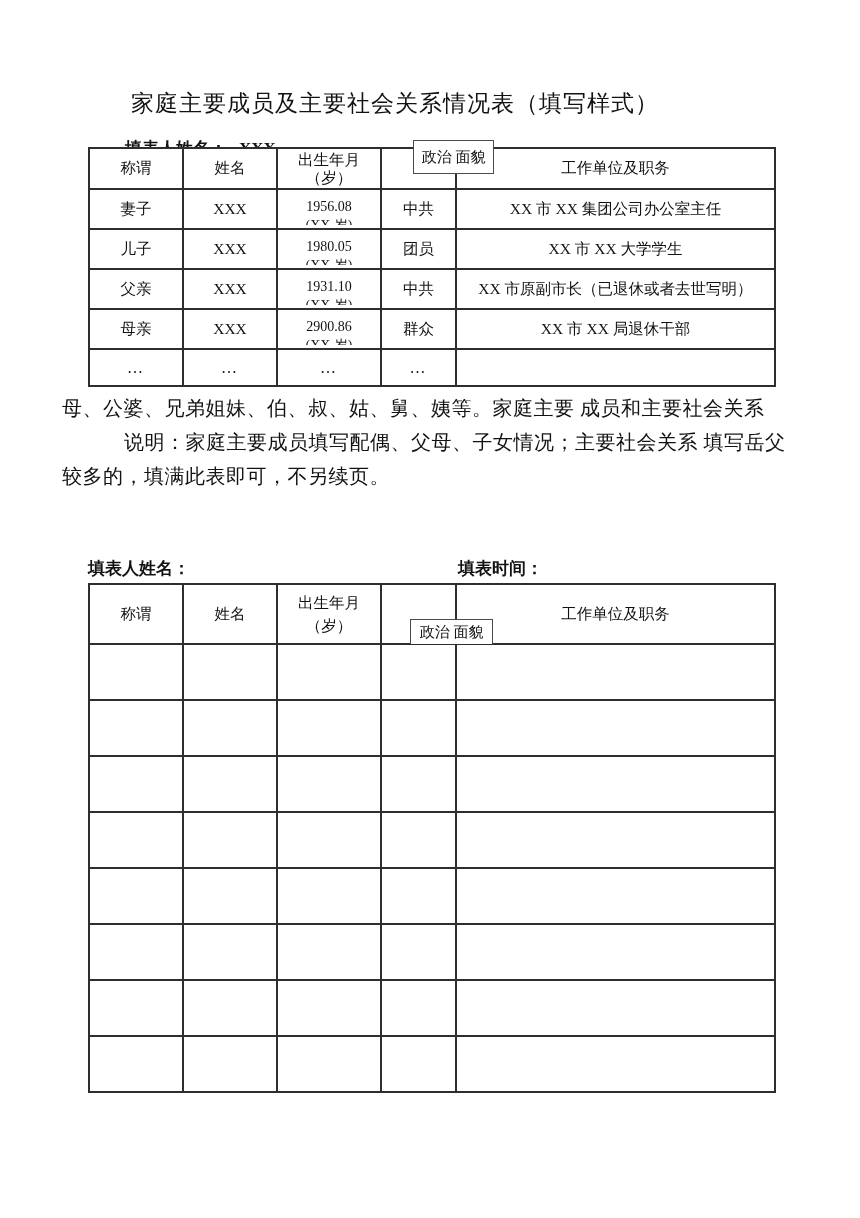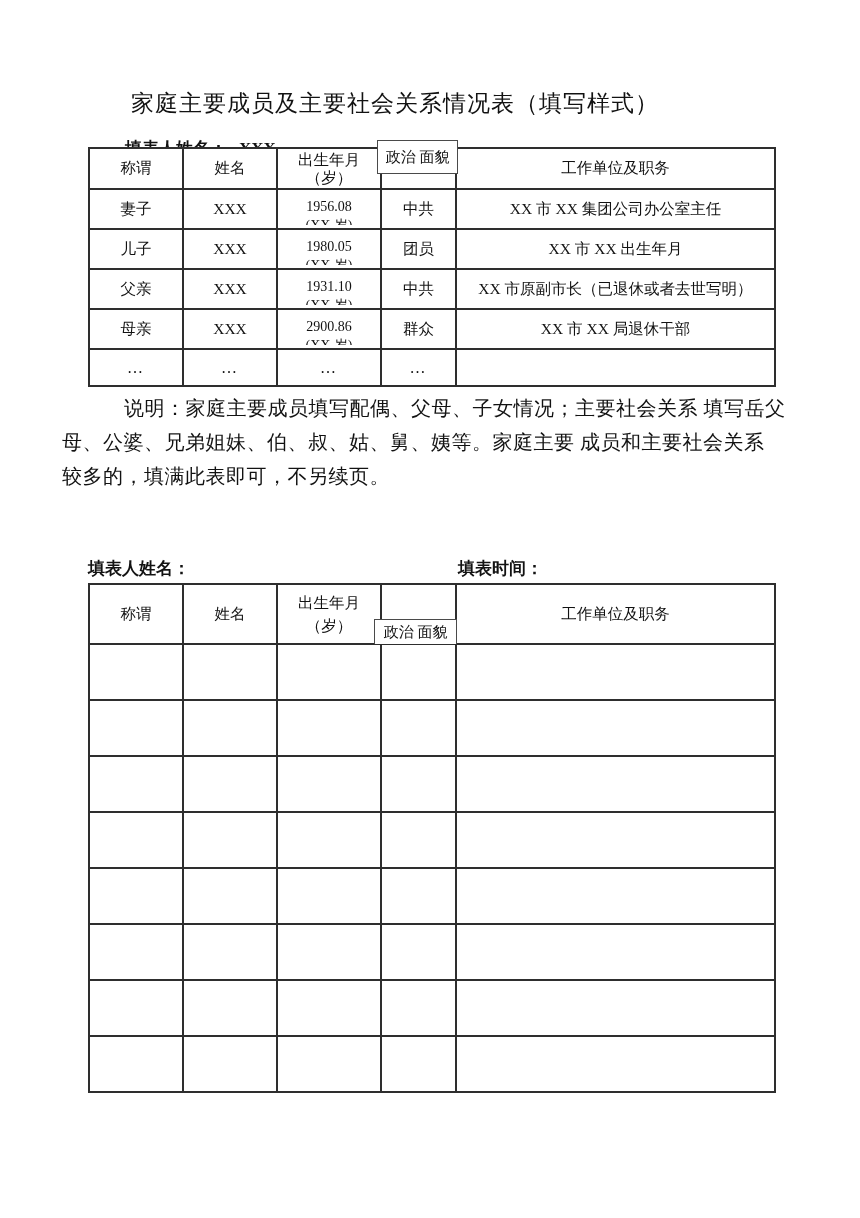--- a/index.html
+++ b/index.html
@@ -29,21 +29,21 @@
   .blankrow td { height:56px; }
 
   .bh span { display:block; line-height:18px; }
   .bh2 span { display:block; line-height:23px; }
 
   .datecell { vertical-align:top; }
   .dateclip { height:32px; overflow:hidden; padding-top:4px; }
   .dateclip .bl { display:block; line-height:19px; font-size:14px; }
 
   .polcell { position:relative; overflow:visible !important; }
-  .polbox { position:absolute; text-align:center; font-size:15px; white-space:nowrap; background:#fff; z-index:3; }
+  .polbox { position:absolute; text-align:center; font-size:15px; white-space:nowrap; background:#fff; z-index:3;margin-left:36px; }
   .pb1 { left:-5px; top:-9px; width:81px; height:34px; line-height:32px; border:1px solid #4a4a4a; }
   .pb2 { left:-8px; bottom:-1px; width:83px; height:25px; line-height:25px;
          border:1px solid #4a4a4a; border-bottom:none; }
 
   .note { position:absolute; top:391px; left:62px; width:745px; font-size:20px; }
   .note .nline { display:block; line-height:34px; letter-spacing:0.5px; white-space:nowrap; }
   .note .n1 { text-indent:62px; }
 </style>
 </head>
 <body>
@@ -96,21 +96,21 @@
       <tr class="drow">
         <td>儿子</td>
         <td>XXX</td>
         <td class="datecell">
           <div class="dateclip">
             <span class="bl">1980.05</span>
             <span class="bl">(XX 岁)</span>
           </div>
         </td>
         <td>团员</td>
-        <td>XX 市 XX 出生年月</td>
+        <td>XX 市 XX 大学学生</td>
       </tr>
 
       <tr class="drow">
         <td>父亲</td>
         <td>XXX</td>
         <td class="datecell">
           <div class="dateclip">
             <span class="bl">1931.10</span>
             <span class="bl">(XX 岁)</span>
           </div>
@@ -136,22 +136,22 @@
         <td>…</td>
         <td>…</td>
         <td>…</td>
         <td>…</td>
         <td></td>
       </tr>
     </tbody>
   </table>
 
   <div class="note">
+    <span class="nline">母、公婆、兄弟姐妹、伯、叔、姑、舅、姨等。家庭主要 成员和主要社会关系</span>
     <span class="nline n1">说明：家庭主要成员填写配偶、父母、子女情况；主要社会关系 填写岳父</span>
-    <span class="nline">母、公婆、兄弟姐妹、伯、叔、姑、舅、姨等。家庭主要 成员和主要社会关系</span>
     <span class="nline">较多的，填满此表即可，不另续页。</span>
   </div>
 
 
   <span class="lbl2 name">填表人姓名：</span>
   <span class="lbl2 date">填表时间：</span>
 
   <table class="tbl tbl2">
     <colgroup>
       <col style="width:94px">

